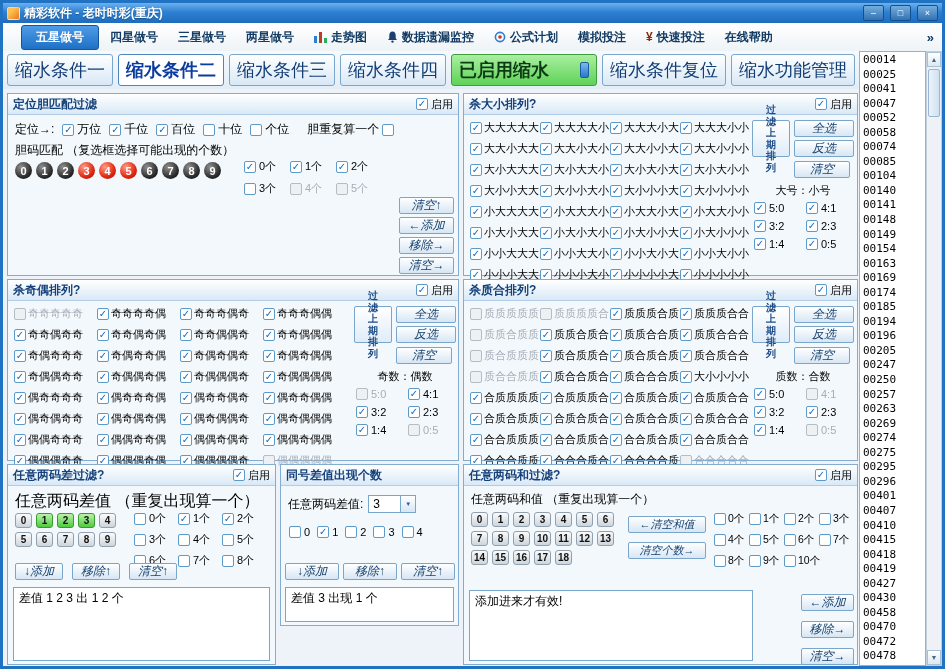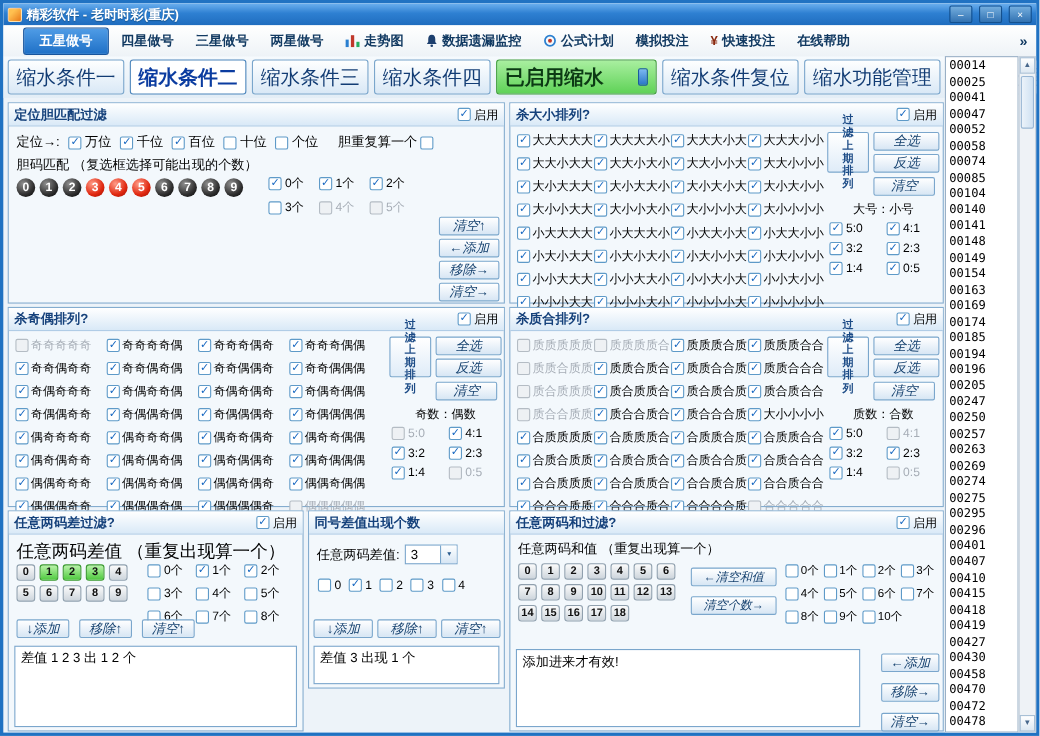--- a/index.html
+++ b/index.html
@@ -94,21 +94,21 @@
   .dd{display:flex;align-items:center;width:48px;height:18px;border:1px solid #7aa6cc;background:#fff;box-sizing:border-box;}
   .ddval{flex:1;font-size:12px;padding-left:4px;color:#000;}
   .ddarr{width:14px;align-self:stretch;background:linear-gradient(#feffff,#d7e6f4);border-left:1px solid #7aa6cc;font-size:6px;color:#2a5a8e;display:flex;align-items:center;justify-content:center;}
   
   .p7hint{position:absolute;left:7px;top:5px;font-size:12px;color:#000;}
   .p7chips{position:absolute;left:7px;top:26px;width:145px;display:flex;flex-wrap:wrap;gap:4px;}
   .p7mid{position:absolute;left:164px;top:30px;display:flex;flex-direction:column;gap:9px;}
   .p7mid .btn{width:78px;font-size:11px;}
   .p7counts{position:absolute;left:250px;top:26px;display:grid;grid-template-columns:repeat(4,35px);row-gap:7px;}
   .p7counts .cb{font-size:10.5px;gap:2px;}
-  .p7note{left:5px;top:104px;width:313px;bottom:4px;}
+  .p7note{left:5px;top:104px;width:284px;bottom:4px;}
   .p7btns{position:absolute;left:337px;top:108px;width:53px;display:flex;flex-direction:column;gap:10px;}
   
   .numlist{position:absolute;left:856px;top:0;width:67px;bottom:0;background:#fff;border:1px solid #9ab0c6;box-sizing:border-box;padding:1px 0 0 3px;font-family:"DejaVu Sans Mono","Liberation Mono",monospace;font-size:11px;color:#000;overflow:hidden;}
   .num{height:14.55px;line-height:14.55px;}
   .vscroll{position:absolute;left:923px;top:0;width:16px;bottom:0;background:#eef2f6;border:1px solid #c2cedb;box-sizing:border-box;}
   .sarrow{position:absolute;left:0;right:0;height:15px;background:linear-gradient(#ffffff,#dde8f2);border:1px solid #a8c0d6;display:flex;align-items:center;justify-content:center;font-size:7px;color:#48688c;box-sizing:border-box;}
   .sarrow.up{top:0;}
   .sarrow.down{bottom:0;}
   .sthumb{position:absolute;left:1px;right:1px;top:17px;height:46px;background:linear-gradient(90deg,#ecf3fa,#cfe1f2);border:1px solid #98b6d4;border-radius:2px;}
 </style>

